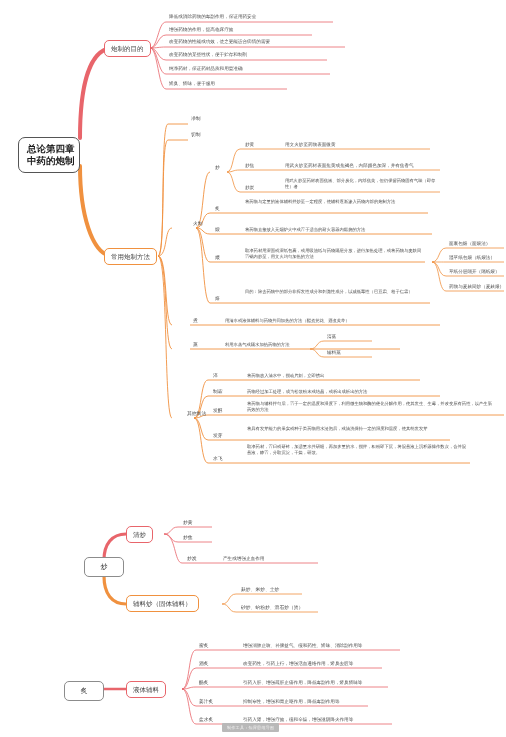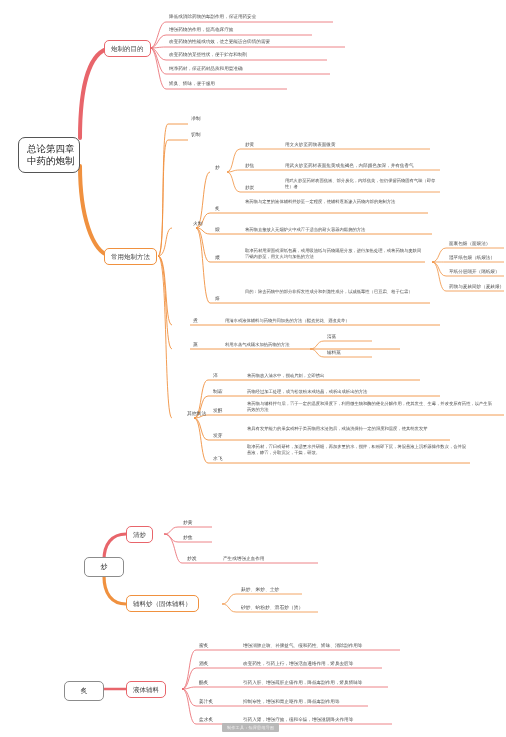--- a/index.html
+++ b/index.html
@@ -14,21 +14,21 @@
   svg.links{position:absolute;left:0;top:0;width:506px;height:737px;pointer-events:none;}
 
   .node{position:absolute;box-sizing:border-box;white-space:pre;}
 
   
   .root{
     border:1.4px solid #555;
     border-radius:7px;
     background:#fff;
     color:#1a1a1a;
-    font-weight:normal;
+    font-weight:bold;
     font-size:9.5px;
     line-height:12px;
     text-align:center;
     padding:5px 8px;
   }
   
   .b1{
     border:1px solid #e8656b;
     border-radius:5px;
     background:#fff;

